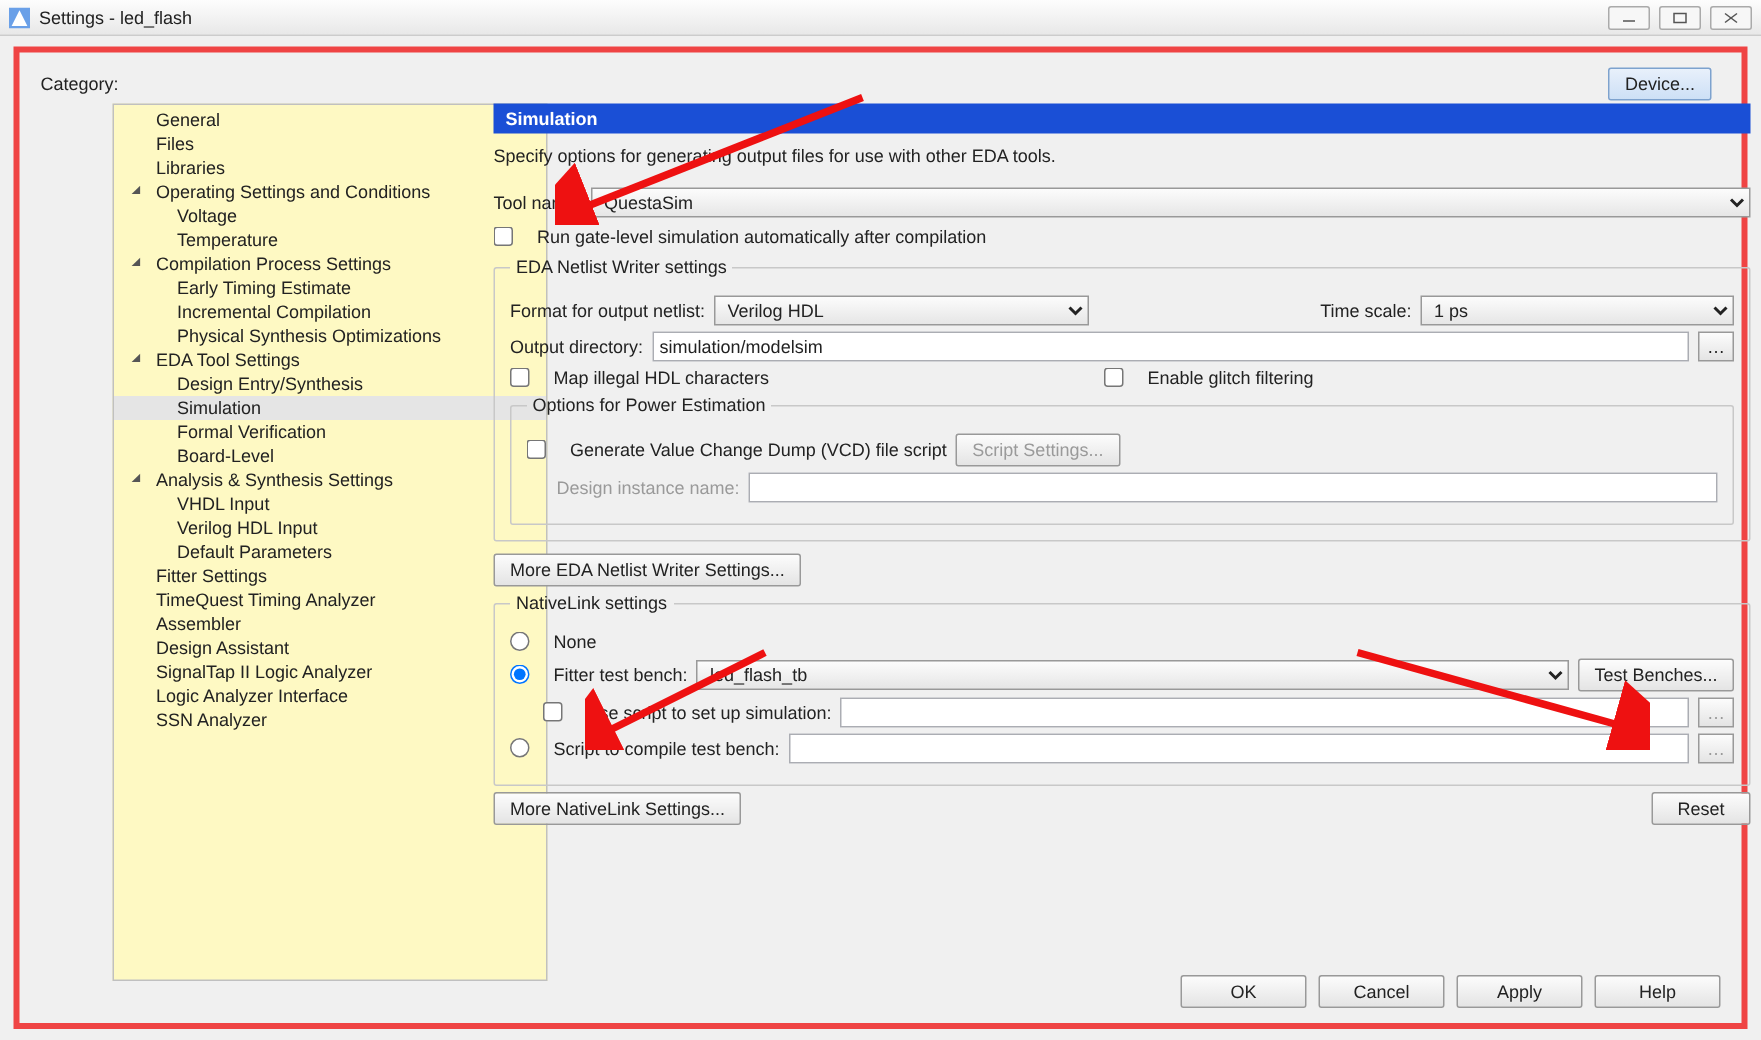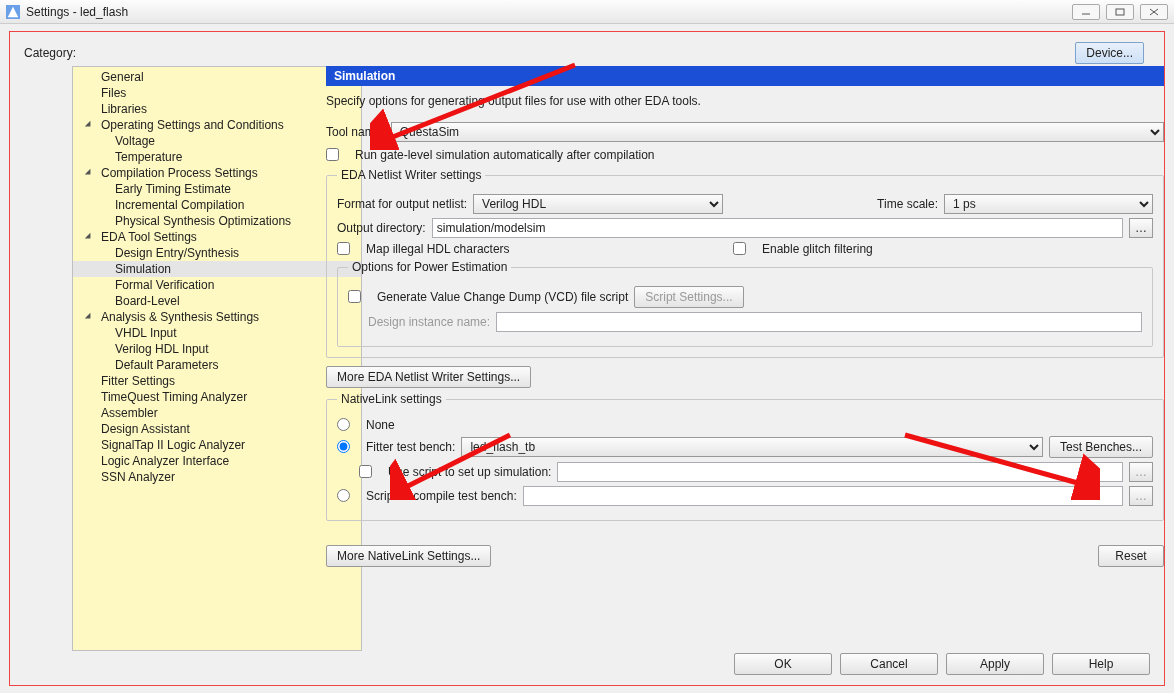--- a/index.html
+++ b/index.html
@@ -4,21 +4,21 @@
 <style>
   * { box-sizing: border-box; margin: 0; padding: 0; font-family: "Segoe UI", Tahoma, sans-serif; font-size: 12px; color: #222; }
   body { background: #f0f0f0; width: 1174px; height: 693px; overflow: hidden; position: relative; }
 
   .titlebar { height: 24px; background: linear-gradient(#fdfdfd,#e8e8e8); border-bottom: 1px solid #ccc; display:flex; align-items:center; padding:0 6px; }
   .titlebar .icon { width:14px; height:14px; margin-right:6px; }
   .titlebar .title { flex:1; }
   .win-btns { display:flex; gap:6px; }
   .win-btn { width:28px; height:16px; border:1px solid #aaa; border-radius:2px; background:#f7f7f7; display:flex; align-items:center; justify-content:center; }
 
-  .dialog { position:absolute; left:9px; top:31px; width:1156px; height:655px; background:#f0f0f0; border:1px solid #ef4444;text-decoration:underline; }
+  .dialog { position:absolute; left:9px; top:31px; width:1156px; height:655px; background:#f0f0f0; border:4px solid #ef4444;text-decoration:underline; }
   .dlg-inner { position:relative; width:100%; height:100%; padding:12px; }
 
   .category-label { position:absolute; left:14px; top:14px; }
   .device-btn { position:absolute; right:20px; top:10px; height:22px; padding:0 10px; border:1px solid #7da2ce; background:linear-gradient(#e8f0fb,#cde0f6); border-radius:2px; }
 
   .tree { position:absolute; left:18px; top:34px; width:290px; height:585px; background:#fef9c3; border:1px solid #c0c0c0; overflow:auto; padding:2px 0;margin-left:44px; }
   .tree-item { padding:1px 0 1px 30px; white-space:nowrap; cursor:default; }
   .tree-item.d1 { padding-left:28px; }
   .tree-item.d2 { padding-left:42px; }
   .tree-item.caret { position:relative; }
@@ -34,21 +34,21 @@
   select, input[type=text] { border:1px solid #abadb3; background:#fff; height:20px; padding:0 4px; }
   .combo { background:linear-gradient(#fcfcfc,#e6e6e6); border:1px solid #999; height:20px; }
   .btn { height:22px; padding:0 10px; border:1px solid #999; background:linear-gradient(#fcfcfc,#e4e4e4); border-radius:2px; }
   .btn:disabled, .disabled { color:#9a9a9a; }
   .small-btn { width:24px; height:20px; border:1px solid #999; background:linear-gradient(#fcfcfc,#e4e4e4); display:flex; align-items:center; justify-content:center; }
 
   fieldset { border:1px solid #c8c8c8; border-radius:2px; padding:8px 10px 10px 10px; margin-top:6px; }
   legend { padding:0 4px; }
 
   .footer { position:absolute; left:0; bottom:10px; right:14px; display:flex; justify-content:flex-end; gap:8px; }
-  .footer .btn { width:98px; }
+  .footer .btn { width:84px; }
 
   .chk { display:inline-flex; gap:16px; }
   .chk input { width:13px; height:13px; }
 
   
   .arrow { position:absolute; pointer-events:none; }
 </style>
 </head>
 <body>
 
@@ -201,21 +201,21 @@
       <div class="row">
         <label class="chk">
               <input type="radio" name="nl" style="">
               <span>Script to compile test bench:</span>
             </label>
         <input type="text" style="flex: 1 1 0%;" disabled="">
         <button class="small-btn disabled" disabled="">…</button>
       </div>
     </fieldset>
 
-    <div class="row" style="margin-top:24px">
+    <div class="row" style="margin-top:4px">
       <button class="btn">More NativeLink Settings...</button>
       <span style="flex:1"></span>
       <button class="btn" style="width:66px">Reset</button>
     </div>
   </div>
 
   <div class="footer">
     <button class="btn">OK</button>
     <button class="btn">Cancel</button>
     <button class="btn">Apply</button>

